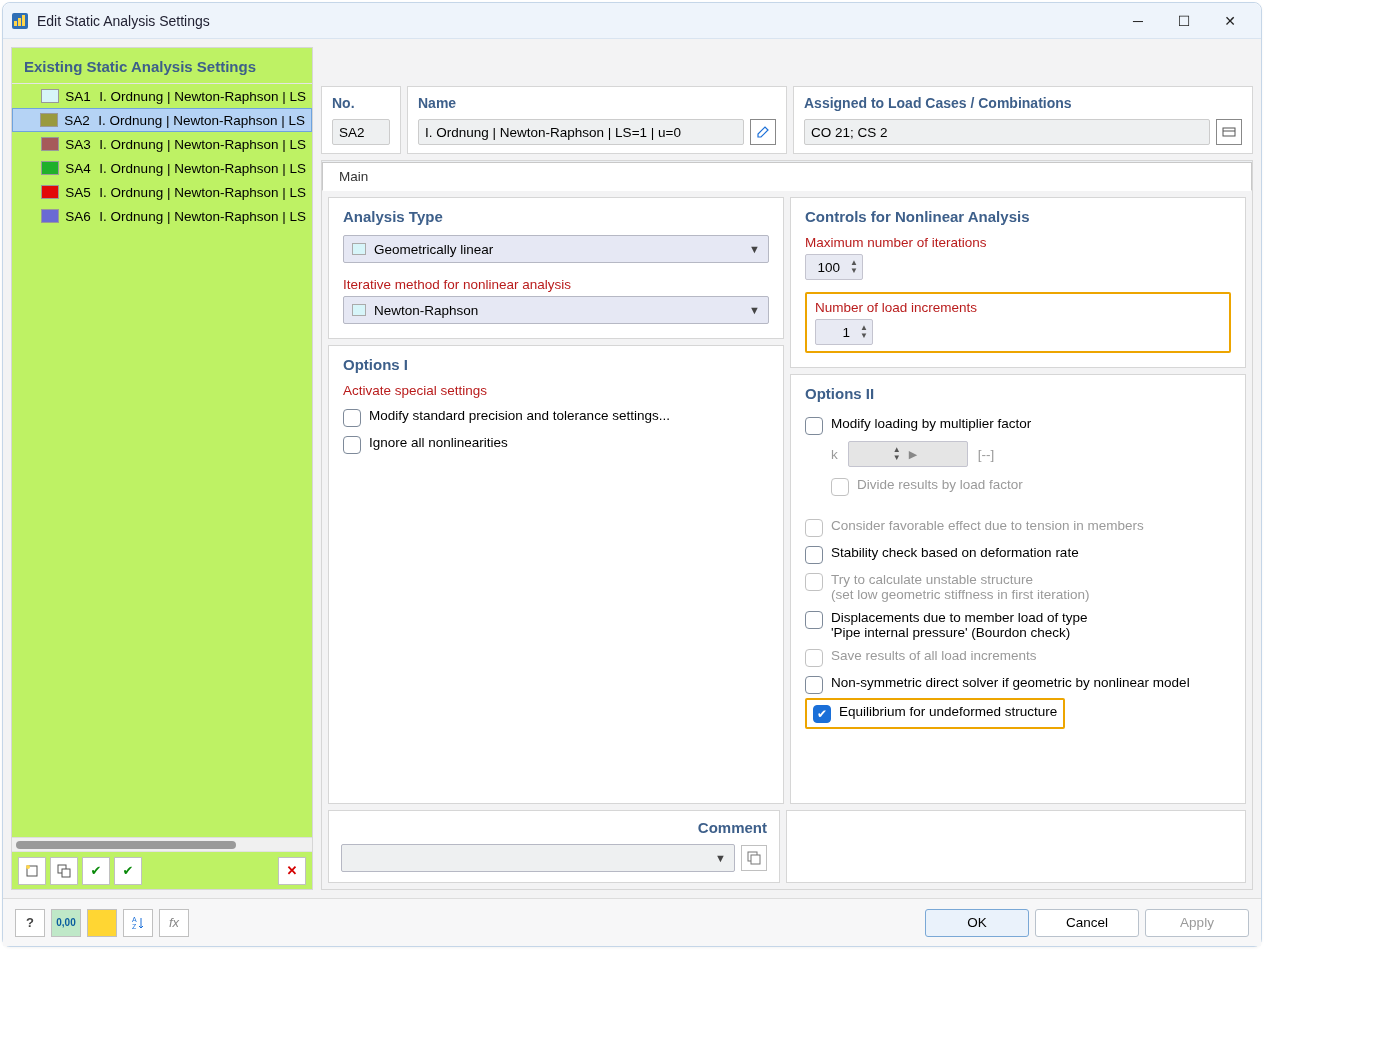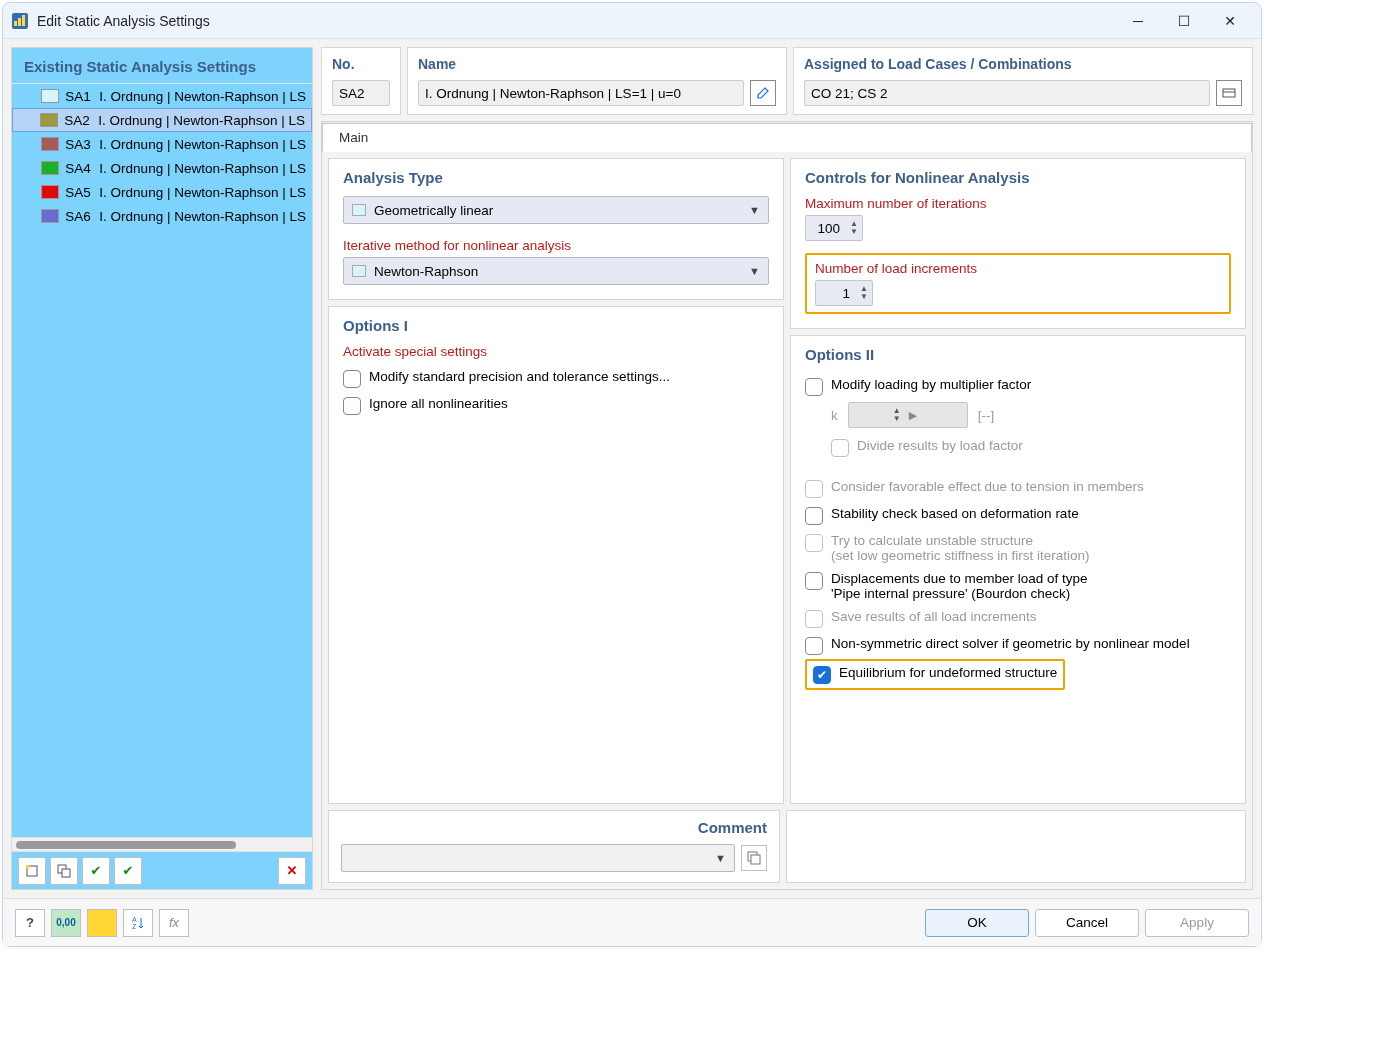--- a/index.html
+++ b/index.html
@@ -7,36 +7,36 @@
 
 .window { width: 1260px; height: 945px; border: 1px solid #c5d6e8; border-radius: 8px; margin: 2px; background: #fff; display: flex; flex-direction: column; box-shadow: 0 1px 3px rgba(0,0,0,0.05);}
 .titlebar { height: 36px; background: #eef4fb; border-bottom: 1px solid #d9e4f0; display: flex; align-items: center; padding: 0 8px; border-radius: 8px 8px 0 0;}
 .titlebar .app-icon { width: 18px; height: 18px; margin-right: 8px; display:inline-flex; align-items:center; justify-content:center;}
 .titlebar .title { font-size: 14px; color: #223; }
 .titlebar .wincontrols { margin-left: auto; display: flex; }
 .titlebar .wincontrols div { width: 46px; height: 36px; display:flex; align-items:center; justify-content:center; font-size: 14px; color:#222;}
 
 .body { flex: 1; display: flex; background: #f3f3f4; }
 
-.sidebar { width: 302px; background: #7dd3fc; margin: 8px 4px 8px 8px; border: 1px solid #d6d6d6; display:flex; flex-direction:column;}
+.sidebar { width: 302px; background: #bef264; margin: 8px 4px 8px 8px; border: 1px solid #d6d6d6; display:flex; flex-direction:column;}
 .sidebar-header { font-size: 15px; font-weight: 600; color: #3d5f8a; padding: 10px 12px 8px; border-bottom: 1px solid #e5e5e5;}
 .sidebar-list { flex:1; overflow:hidden; }
 .sidebar-row { display:flex; align-items:center; height: 24px; font-size: 13.5px; padding: 0 6px; cursor:default; white-space: nowrap; justify-content: flex-end;}
 .sidebar-row.selected { background: #b5d3f5; border:1px solid #6ea3de; }
 .swatch { width: 18px; height: 14px; border:1px solid #999; margin-right: 6px; flex-shrink:0;}
 .sidebar-row .id { width: 34px; }
 .sidebar-scrollbar { height: 14px; background:#f0f0f0; border-top:1px solid #ddd; position:relative;}
 .sidebar-scrollbar .thumb { position:absolute; left:4px; top:3px; height:8px; width:220px; background:#9a9a9a; border-radius:4px;}
 .sidebar-toolbar { height: 38px; border-top:1px solid #e2e2e2; display:flex; align-items:center; padding: 0 6px; gap:4px;}
 .tbtn { width:28px; height:28px; border:1px solid #c0c0c0; background:#fff; display:flex; align-items:center; justify-content:center; font-size:13px;}
 .tbtn.del { margin-left:auto; color:#d40000; font-weight:bold;}
 
 .main { flex:1; margin: 8px 8px 8px 4px; display:flex; flex-direction:column; gap:6px;}
 
-.header-row { display:flex; gap:6px; }
+.header-row { display:flex; gap:6px;margin-top:39px; }
 .panel { background:#fff; border:1px solid #d6d6d6; }
 .panel-no { width: 80px; padding: 8px 10px;}
 .panel-name { flex:1; padding: 8px 10px; min-width:0;}
 .panel-assigned { width: 460px; padding: 8px 10px;}
 .panel-label { font-size: 14px; font-weight:600; color:#3d5f8a; margin-bottom: 8px;}
 .panel input[type=text] { width: 100%; height: 26px; border:1px solid #ccc; background:#eef0f1; padding:0 6px; font-size:13.5px; border-radius:2px;}
 .panel-name input { background:#fff; }
 .field-with-btn { display:flex; gap:6px; align-items:center;}
 .field-with-btn input { flex:1; }
 .iconbtn { width:26px; height:26px; border:1px solid #888; background:#fff; display:flex; align-items:center; justify-content:center; font-size:13px;}

